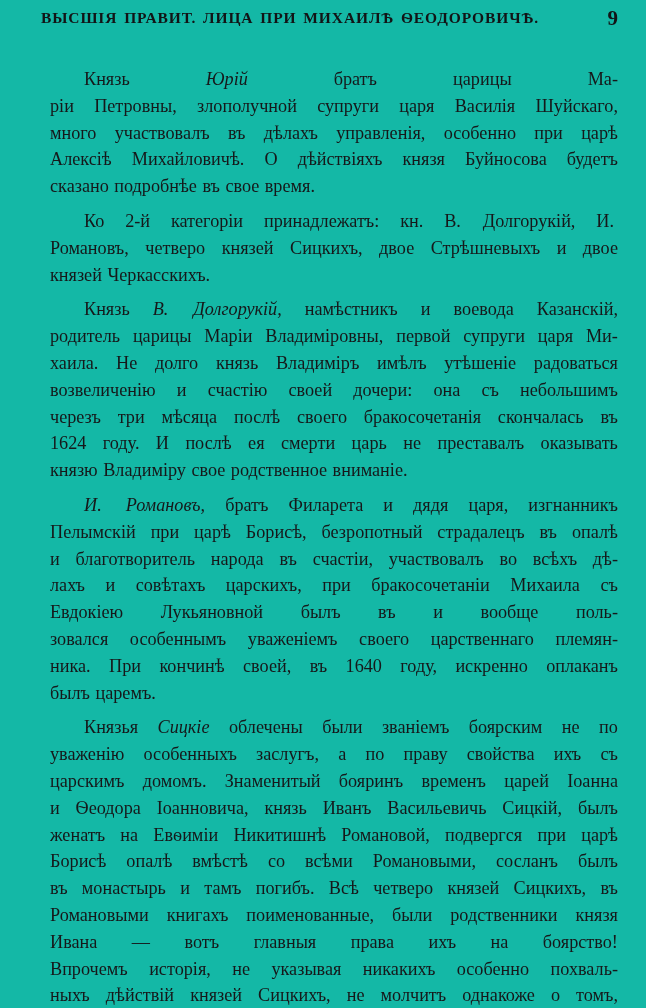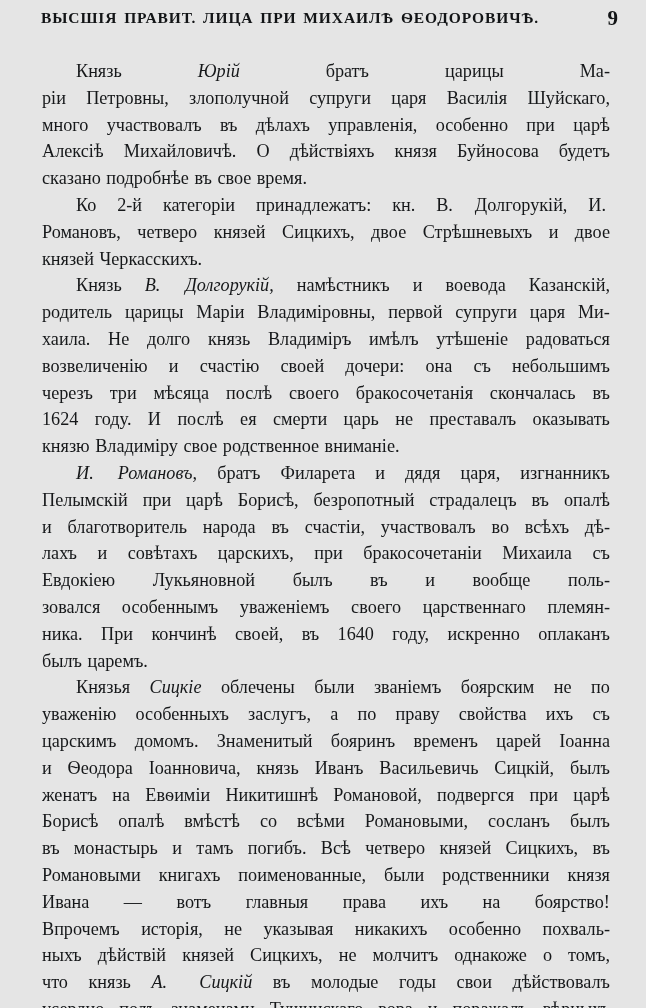--- a/index.html
+++ b/index.html
@@ -5,21 +5,21 @@
   html, body {
     margin: 0;
     padding: 0;
     background: #ffffff;
   }
 
   #page {
     position: relative;
     width: 646px;
     height: 1008px;
-    background: #e5e5e5;
+    background: #14b8a6;
     overflow: hidden;
     font-family: "Liberation Serif", "DejaVu Serif", serif;
     color: #16181a;
     -webkit-font-smoothing: antialiased;
   }
 
   
   #header {
     position: absolute;
     left: 0;
@@ -53,21 +53,21 @@
 
   
   #body-text {
     position: absolute;
     left: 42px;
     top: 58px;
     width: 568px;
   }
 
   .para {
-    margin: 0;
+    margin: 8px;
   }
 
   .line {
     display: flex;
     width: 568px;
     height: 26.8px;
     align-items: baseline;
     font-size: 18.2px;
     line-height: 26.8px;
     white-space: pre;

